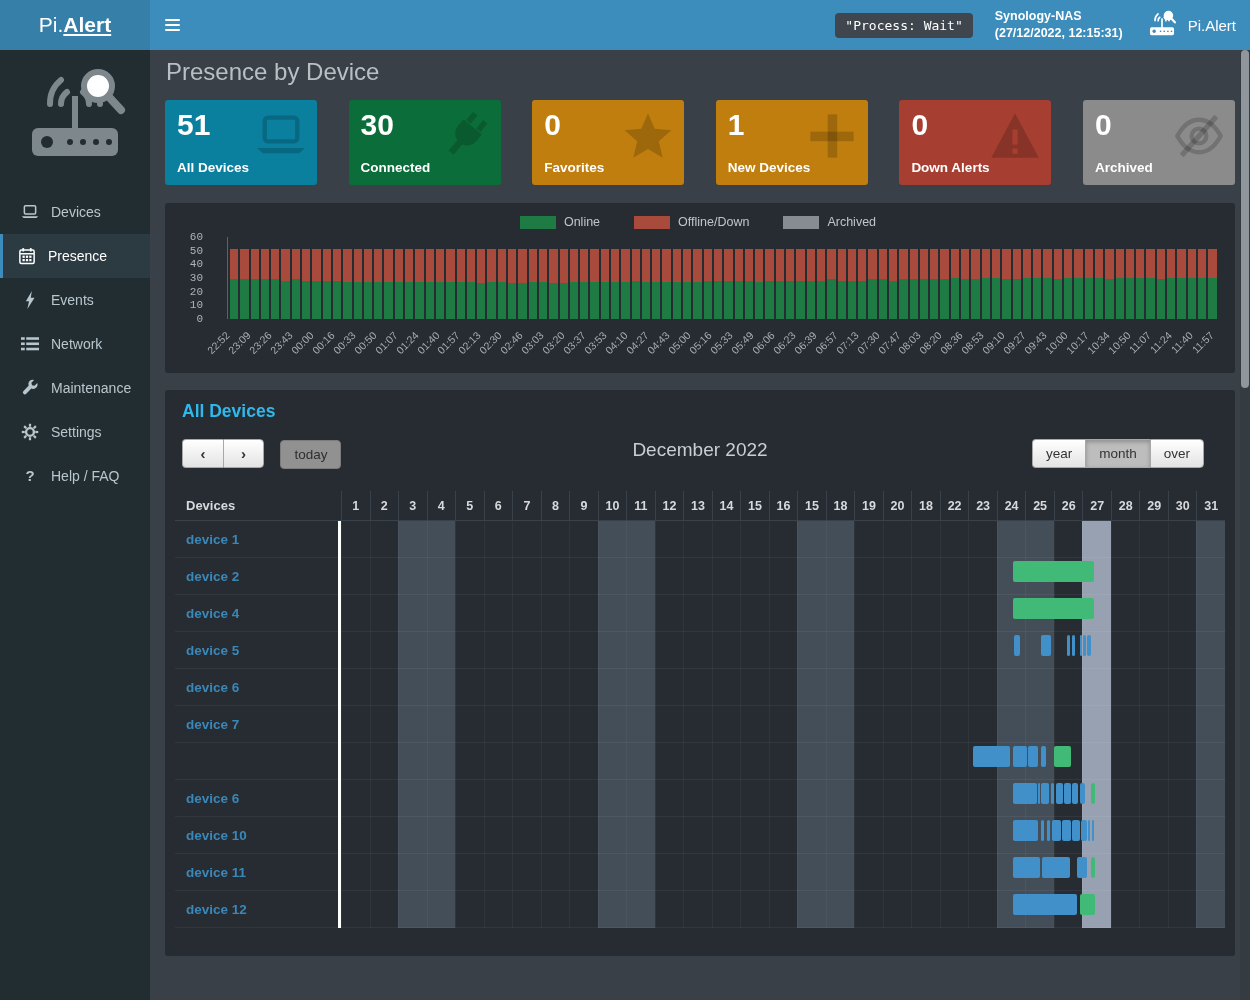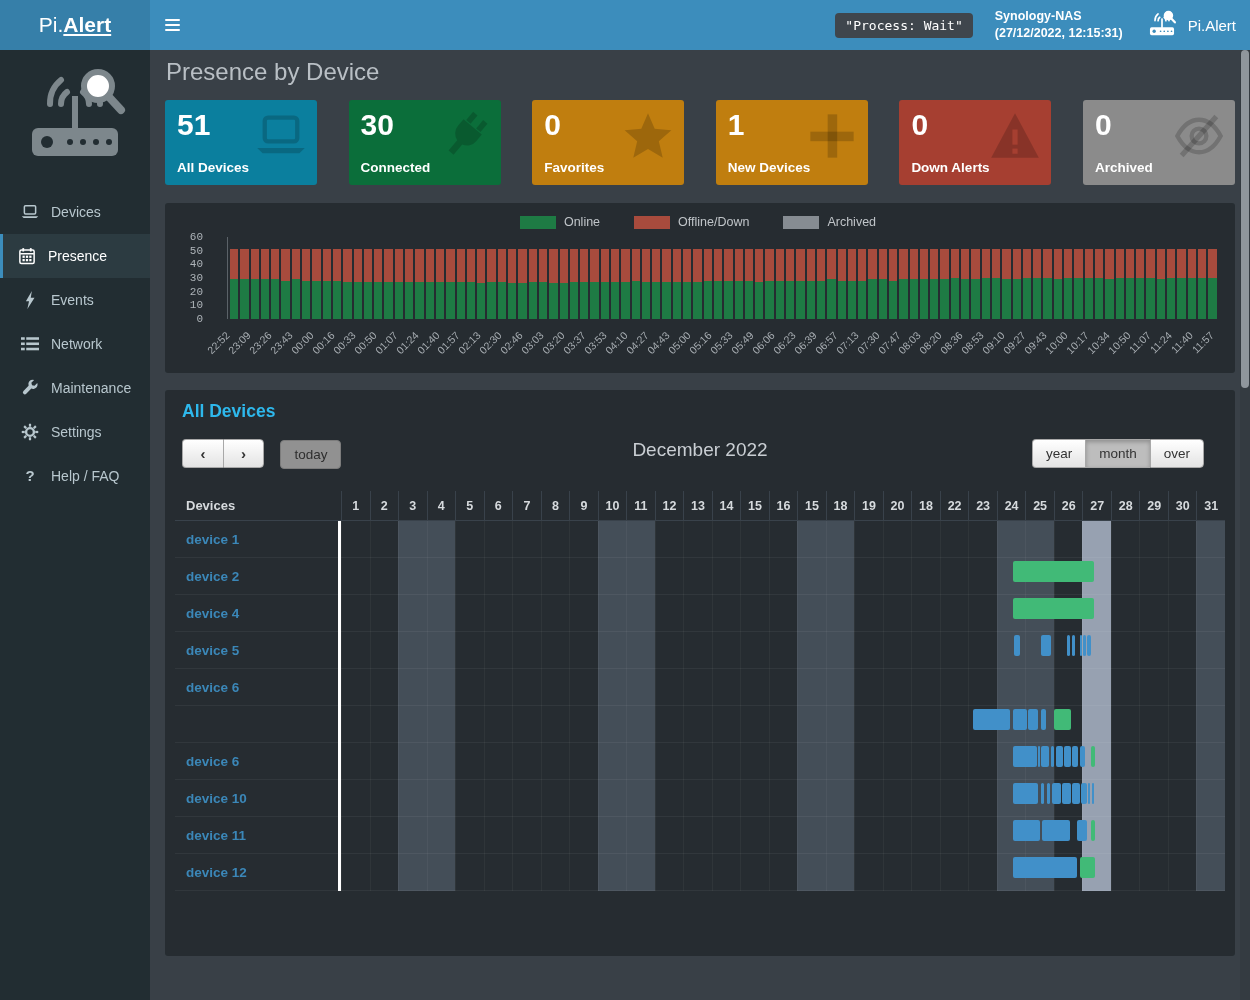--- a/index.html
+++ b/index.html
@@ -988,20 +988,24 @@
               <div class="cal-bar blue" style="left: 83.5806%; width: 0.225806%;"></div>
               <div class="cal-bar blue" style="left: 83.9355%; width: 0.322581%;"></div>
               <div class="cal-bar blue" style="left: 84.3871%; width: 0.451613%;"></div>
             </div>
           </div>
           <div class="cal-row">
             <div class="rname">device 6</div>
             <div class="rdays"></div>
           </div>
           <div class="cal-row">
+            <div class="rname">device 7</div>
+            <div class="rdays"></div>
+          </div>
+          <div class="cal-row">
             <div class="rdays">
               <div class="cal-bar blue" style="left: 76%; width: 3.51613%;"></div>
               <div class="cal-bar blue" style="left: 79.8387%; width: 1.25806%;"></div>
               <div class="cal-bar blue" style="left: 81.1935%; width: 1.03226%;"></div>
               <div class="cal-bar blue" style="left: 82.4516%; width: 0.548387%;"></div>
               <div class="cal-bar green" style="left: 83.7097%; width: 1.58065%;"></div>
             </div>
           </div>
           <div class="cal-row">
             <div class="rname">device 6</div>

